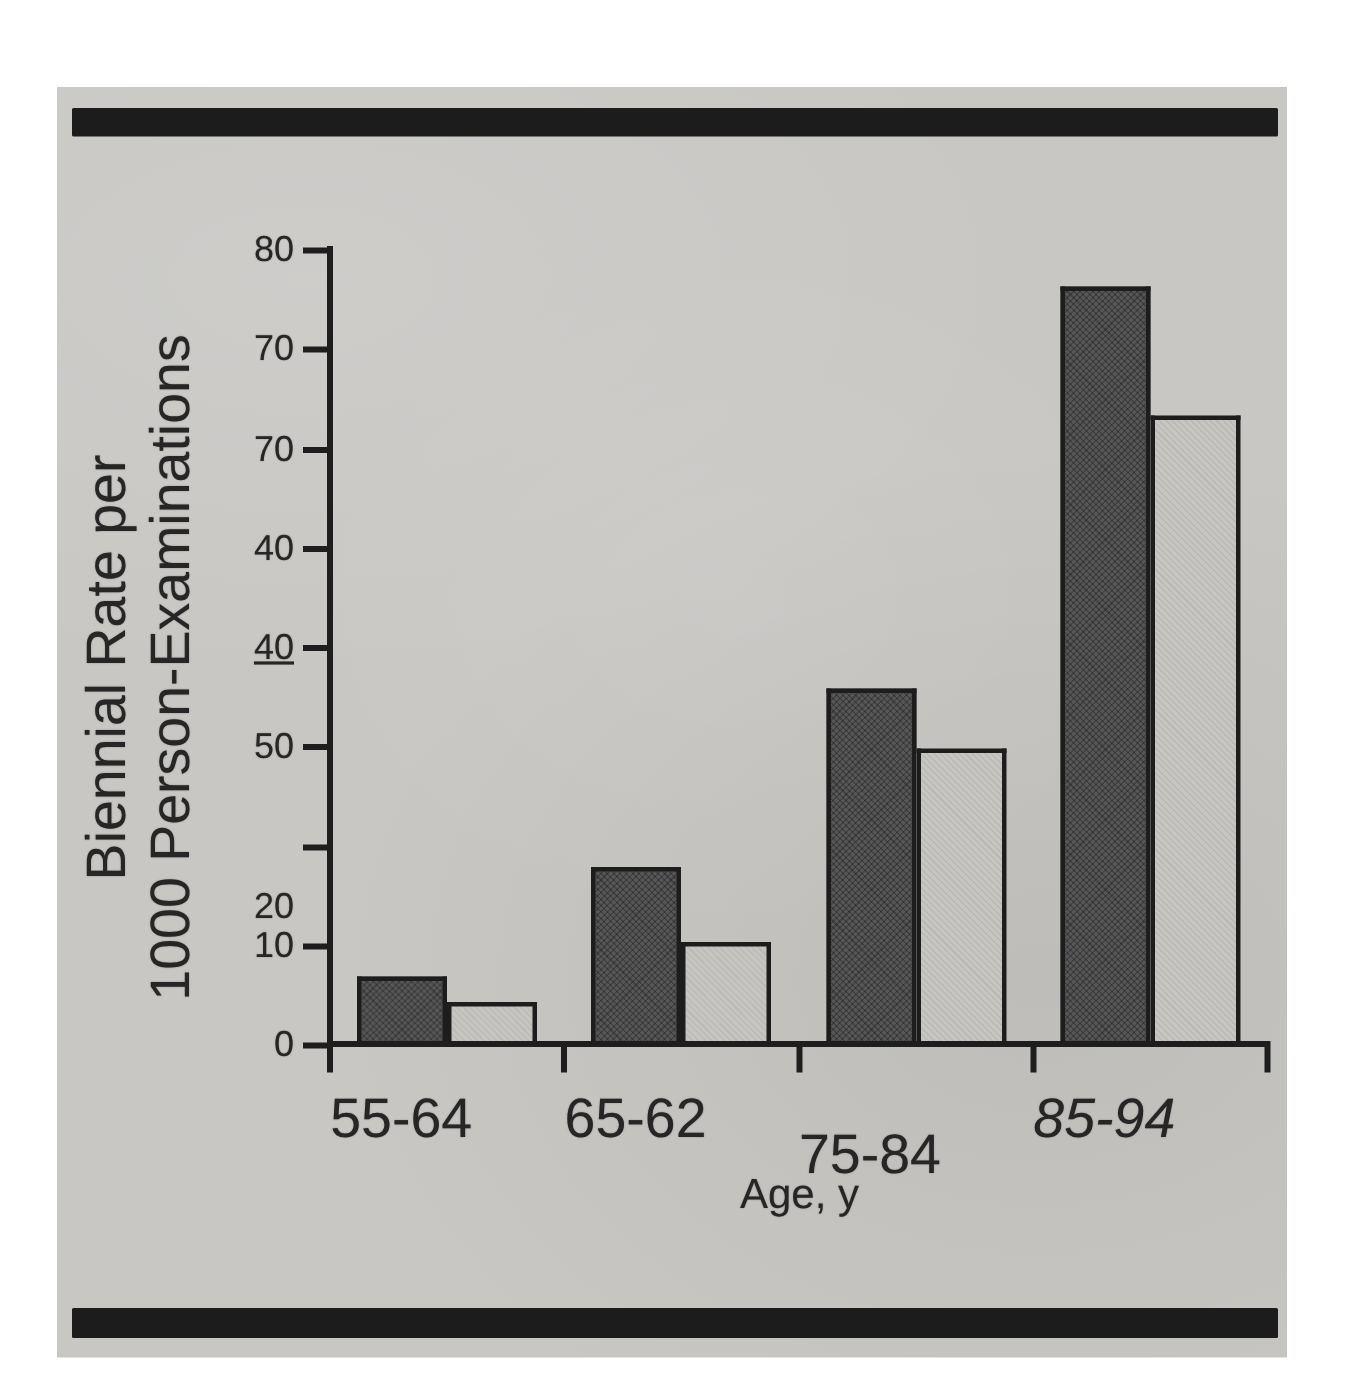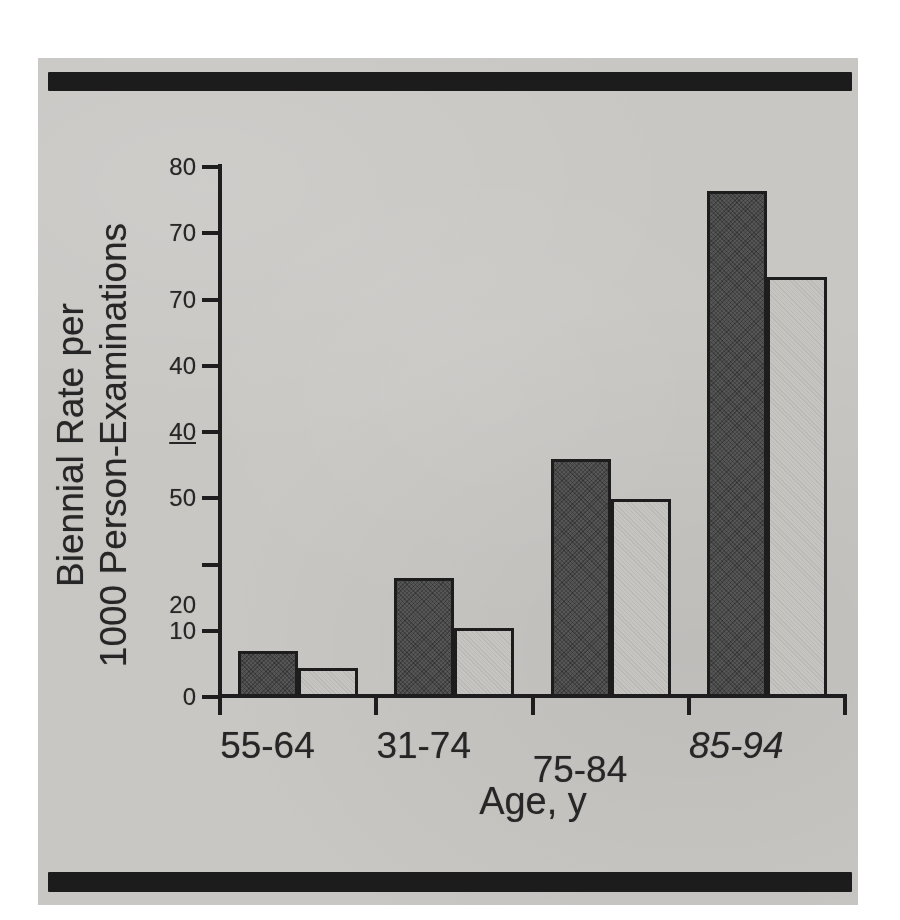--- a/index.html
+++ b/index.html
@@ -39,21 +39,21 @@
       repeating-linear-gradient(-45deg, rgba(0,0,0,0.22) 0 1px, rgba(0,0,0,0) 1px 3px),
       #565656;
   }
   .bar-light{
     background:
       repeating-linear-gradient(45deg, rgba(0,0,0,0.06) 0 1px, rgba(0,0,0,0) 1px 3px),
       #c6c5c1;
   }
   .xlabel{
     position:absolute;left:395px;top:722px;width:200px;text-align:center;
-    font-size:38px;color:#262626;text-shadow:0 0 1px rgba(40,40,40,0.45);
+    font-size:28px;color:#262626;text-shadow:0 0 1px rgba(40,40,40,0.45);
   }
   .ylabel{
     position:absolute;left:-226px;top:344px;width:560px;height:86px;
     transform:rotate(-90deg);
     text-align:center;font-size:37px;line-height:43px;color:#262626;
     text-shadow:0 0 1px rgba(40,40,40,0.45);
   }
 </style>
 </head>
 <body>
@@ -92,21 +92,21 @@
         <div class="ytick-label" style="top: 91px;">80</div>
         <div class="xtick" style="left: 336.25px;"></div>
         <div class="xtick" style="left: 492.5px;"></div>
         <div class="xtick" style="left: 648.75px;"></div>
         <div class="xtick" style="left: 805px;"></div>
         <div class="bar bar-dark" style="left: 200.125px; width: 60px; top: 592.938px; height: 43.0625px;"></div>
         <div class="bar bar-light" style="left: 260.125px; width: 60px; top: 609.5px; height: 26.5px;"></div>
         <div class="xcat-label" style="left: 182.125px;">55-64</div>
         <div class="bar bar-dark" style="left: 356.375px; width: 60px; top: 520.062px; height: 115.938px;"></div>
         <div class="bar bar-light" style="left: 416.375px; width: 60px; top: 569.75px; height: 66.25px;"></div>
-        <div class="xcat-label" style="left: 338.375px;">31-74</div>
+        <div class="xcat-label" style="left: 338.375px;">65-62</div>
         <div class="bar bar-dark" style="left: 512.625px; width: 60px; top: 400.812px; height: 235.188px;"></div>
         <div class="bar bar-light" style="left: 572.625px; width: 60px; top: 440.562px; height: 195.438px;"></div>
         <div class="xcat-label" style="left: 494.625px; margin-top: 24px;">75-84</div>
         <div class="bar bar-dark" style="left: 668.875px; width: 60px; top: 132.5px; height: 503.5px;"></div>
         <div class="bar bar-light" style="left: 728.875px; width: 60px; top: 218.625px; height: 417.375px;"></div>
         <div class="xcat-label" style="left: 650.875px; font-style: italic;">85-94</div>
       </div>
 
     <div class="xlabel">Age, y</div>
 

